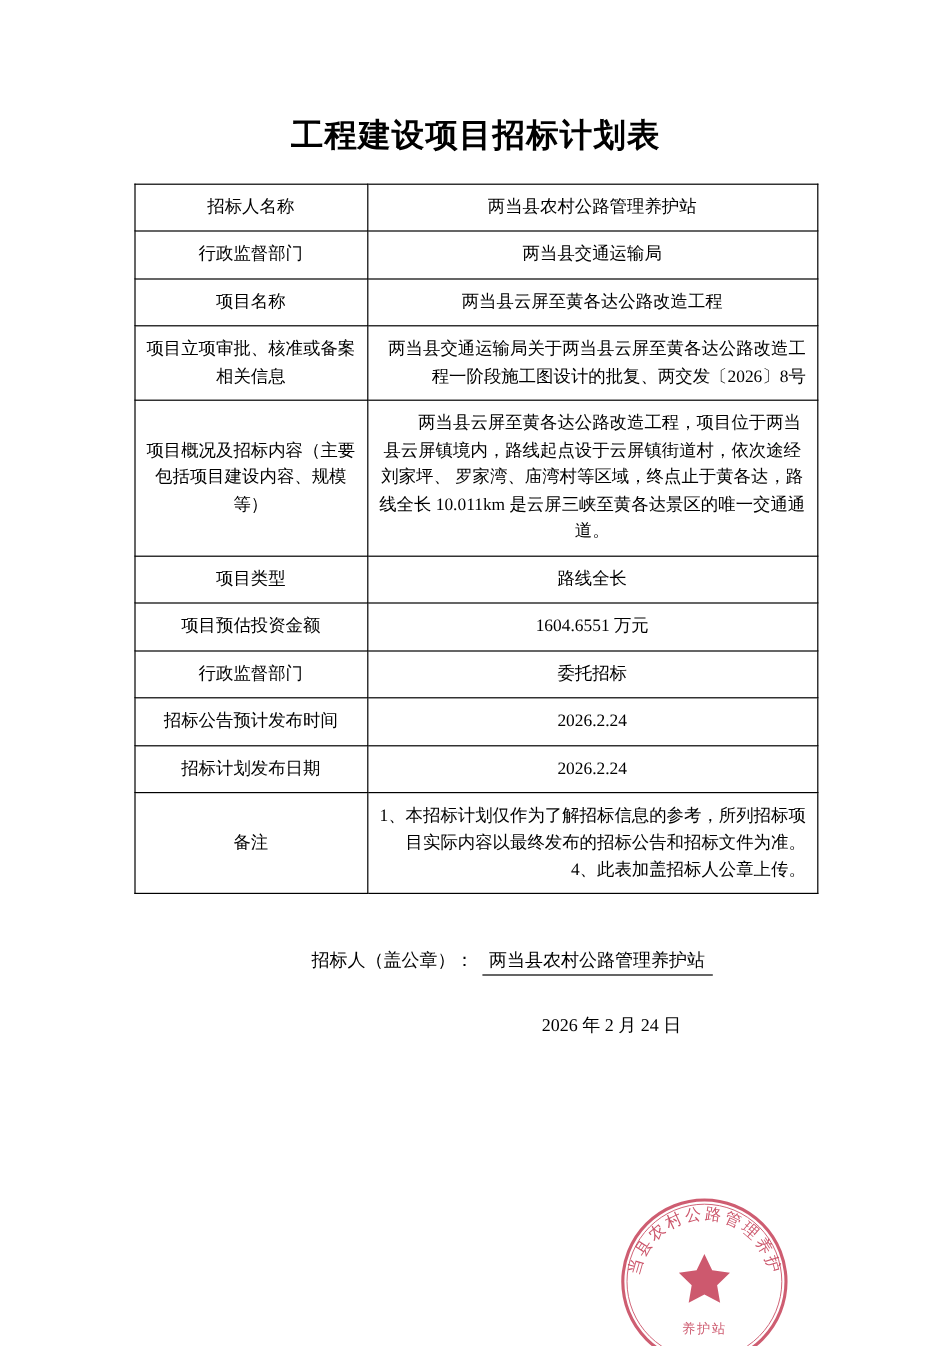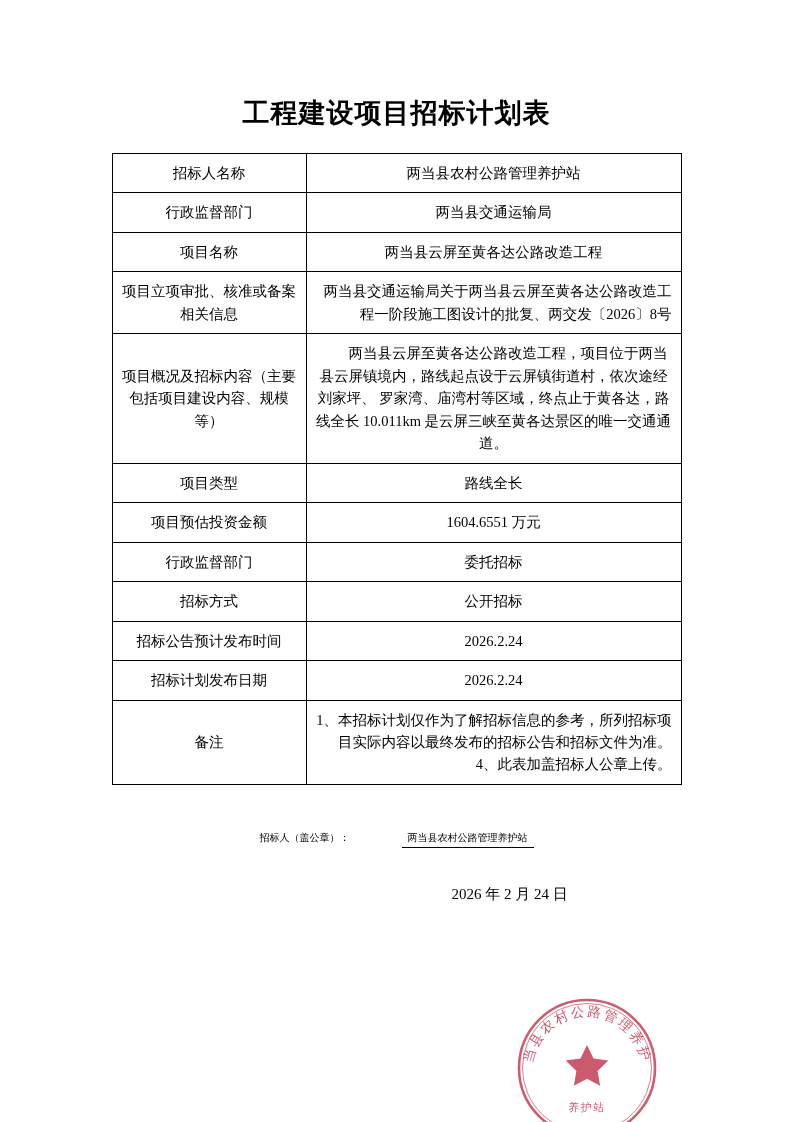--- a/index.html
+++ b/index.html
@@ -56,21 +56,21 @@
   }
   td.value-indent {
     text-align: center;
     text-indent: 2em;
   }
   .sign-row {
     width: 570px;
     margin: 0 auto;
     position: relative;
     margin-top: 46px;
-    font-size: 10px;
+    font-size: 15px;
     height: 30px;
     text-decoration: underline;
   }
   .sign-label {
     position: absolute;
     left: 148px;
     top: 0;
     white-space: nowrap;
   }
   .sign-value {
@@ -141,24 +141,20 @@
       </tr>
       <tr>
         <td class="label">项目预估投资金额</td>
         <td class="value">1604.6551 万元</td>
       </tr>
       <tr>
         <td class="label">行政监督部门</td>
         <td class="value">委托招标</td>
       </tr>
       <tr>
-        <td class="label">招标方式</td>
-        <td class="value">公开招标</td>
-      </tr>
-      <tr>
         <td class="label">招标公告预计发布时间</td>
         <td class="value">2026.2.24</td>
       </tr>
       <tr>
         <td class="label">招标计划发布日期</td>
         <td class="value">2026.2.24</td>
       </tr>
       <tr>
         <td class="label">备注</td>
         <td class="value-left" style="white-space: pre-line;">1、本招标计划仅作为了解招标信息的参考，所列招标项目实际内容以最终发布的招标公告和招标文件为准。

